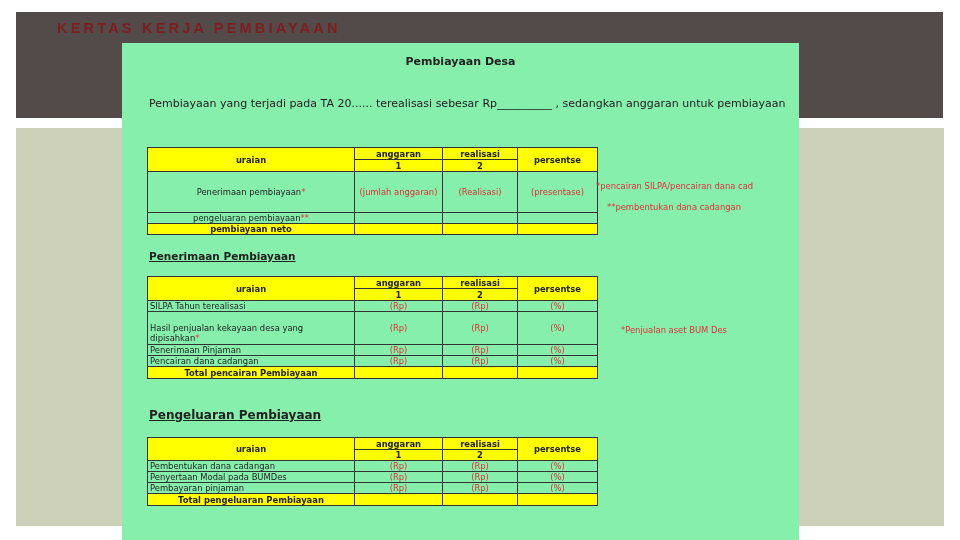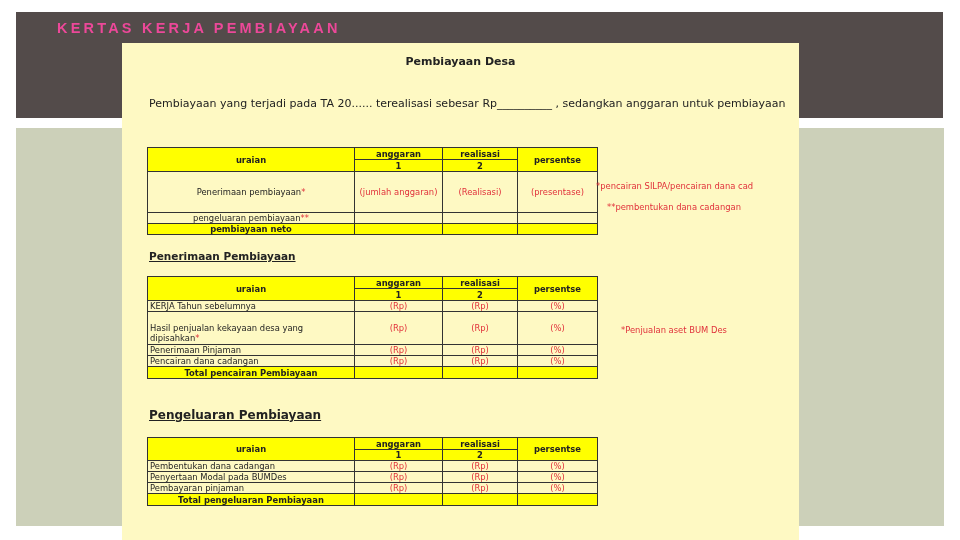--- a/index.html
+++ b/index.html
@@ -1,20 +1,20 @@
 <!DOCTYPE html>
 <html><head>
 <meta charset="utf-8">
 <style>
   html,body{margin:0;padding:0;}
   body{width:960px;height:540px;position:relative;overflow:hidden;background:#ffffff;font-family:"DejaVu Sans",sans-serif;}
   .dark-band{position:absolute;left:16px;top:12px;width:927px;height:106px;background:#534b4a;}
   .sage-panel{position:absolute;left:16px;top:128px;width:928px;height:398px;background:#ccd0b9;}
-  .slide-title{position:absolute;left:57px;top:20px;font-family:"Liberation Sans",sans-serif;font-weight:bold;font-size:14.5px;letter-spacing:3.2px;color:#ec4899;white-space:nowrap;}
-  .doc{position:absolute;left:122px;top:43px;width:677px;height:497px;background:#fef9c3;}
+  .slide-title{position:absolute;left:57px;top:20px;font-family:"Liberation Sans",sans-serif;font-weight:bold;font-size:14.5px;letter-spacing:3.2px;color:#7f1d1d;white-space:nowrap;}
+  .doc{position:absolute;left:122px;top:43px;width:677px;height:497px;background:#86efac;}
   .doc-title{position:absolute;left:0;width:677px;text-align:center;font-family:"DejaVu Sans",sans-serif;font-weight:bold;font-size:11px;color:#222;}
   .intro{position:absolute;left:27px;top:55px;width:560px;font-size:11px;line-height:12.5px;color:#222;white-space:nowrap;}
   .intro div{height:12.5px;}
   table.kk{position:absolute;left:25px;border-collapse:collapse;font-size:8.4px;color:#222;table-layout:fixed;padding-left:32px;}
   table.kk td{border:1px solid #333;padding:0 2px;overflow:hidden;white-space:nowrap;line-height:10px;}
   table.kk td.c1{width:202px;}
   table.kk td.c2{width:83px;}
   table.kk td.c3{width:70px;}
   table.kk td.c4{width:75px;}
   .yel{background:#ffff00;font-weight:bold;text-align:center;}
@@ -80,21 +80,21 @@
       <td class="c1 yel" rowspan="2">uraian</td>
       <td class="c2 yel">anggaran</td>
       <td class="c3 yel">realisasi</td>
       <td class="c4 yel" rowspan="2">persentse</td>
     </tr>
     <tr style="height:12px;">
       <td class="c2 yel">1</td>
       <td class="c3 yel">2</td>
     </tr>
     <tr style="height:11px;">
-      <td class="c1">KERJA Tahun sebelumnya</td>
+      <td class="c1">SILPA Tahun terealisasi</td>
       <td class="c2 ctr red">(Rp)</td>
       <td class="c3 ctr red">(Rp)</td>
       <td class="c4 ctr red">(%)</td>
     </tr>
     <tr style="height:33px;">
       <td class="c1" style="vertical-align:bottom;padding-bottom:1px;">
             <div>Hasil penjualan kekayaan desa yang</div>
             <div><span>dipisahkan</span><span class="star">*</span></div>
           </td>
       <td class="c2 ctr red">(Rp)</td>

